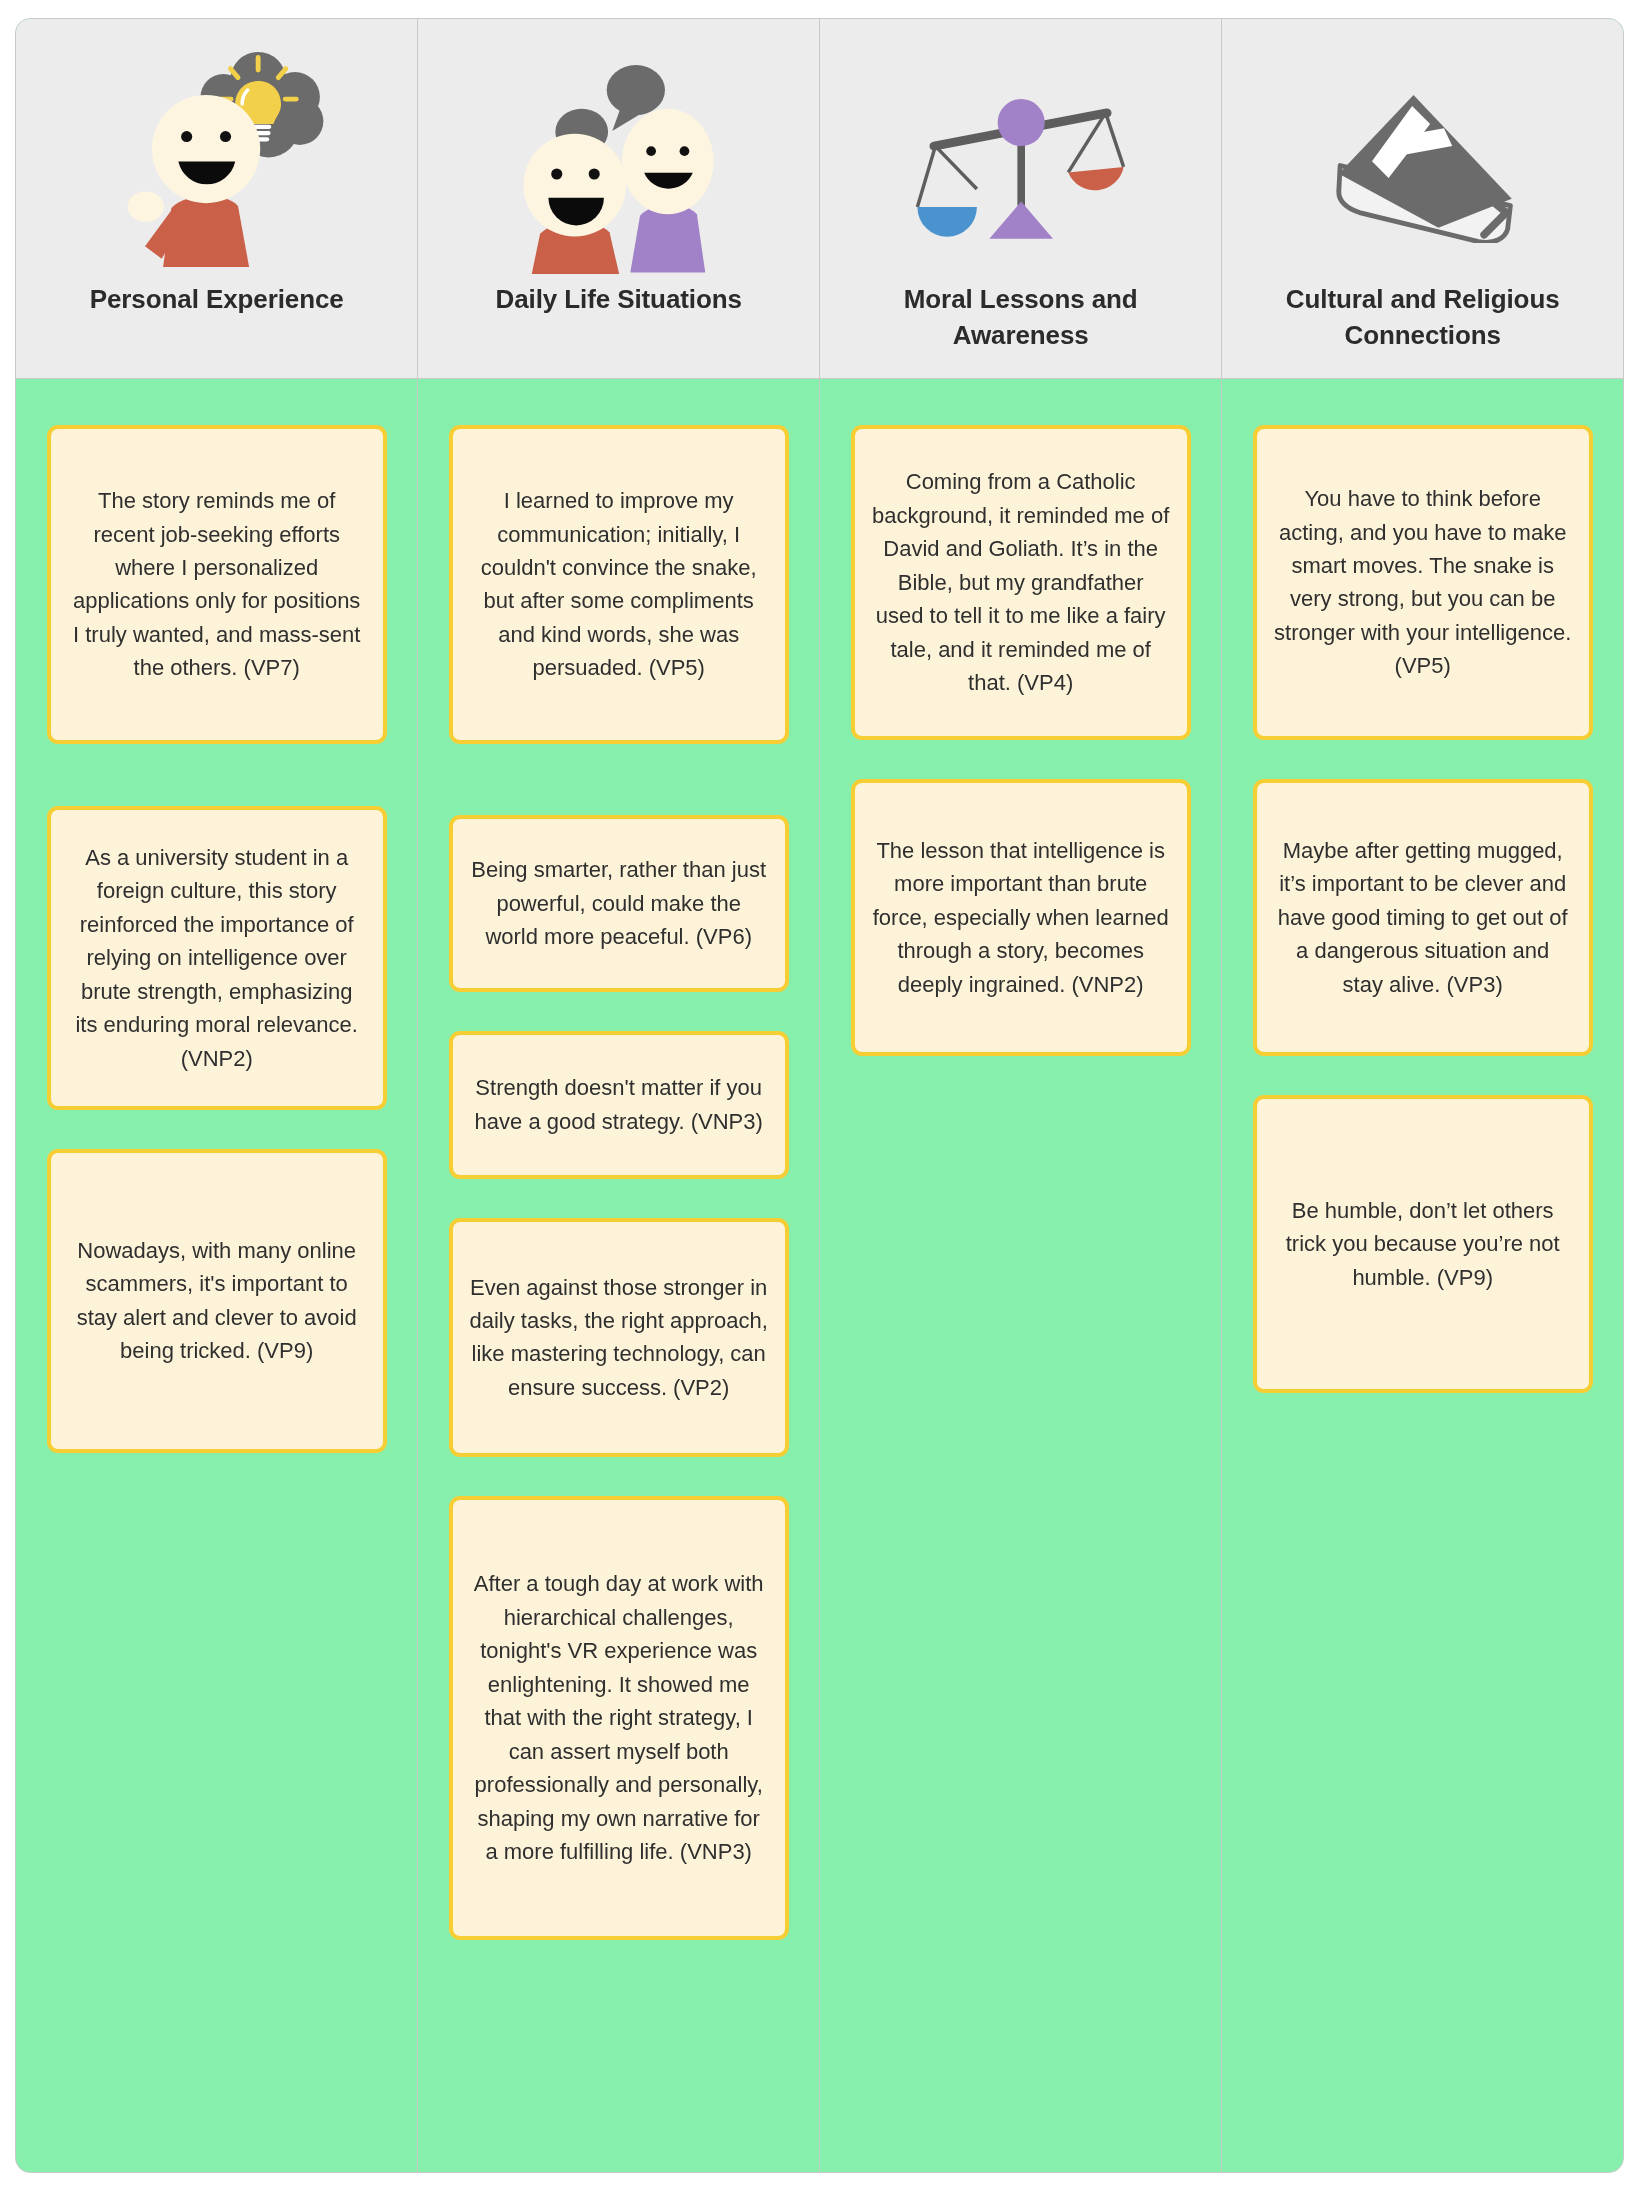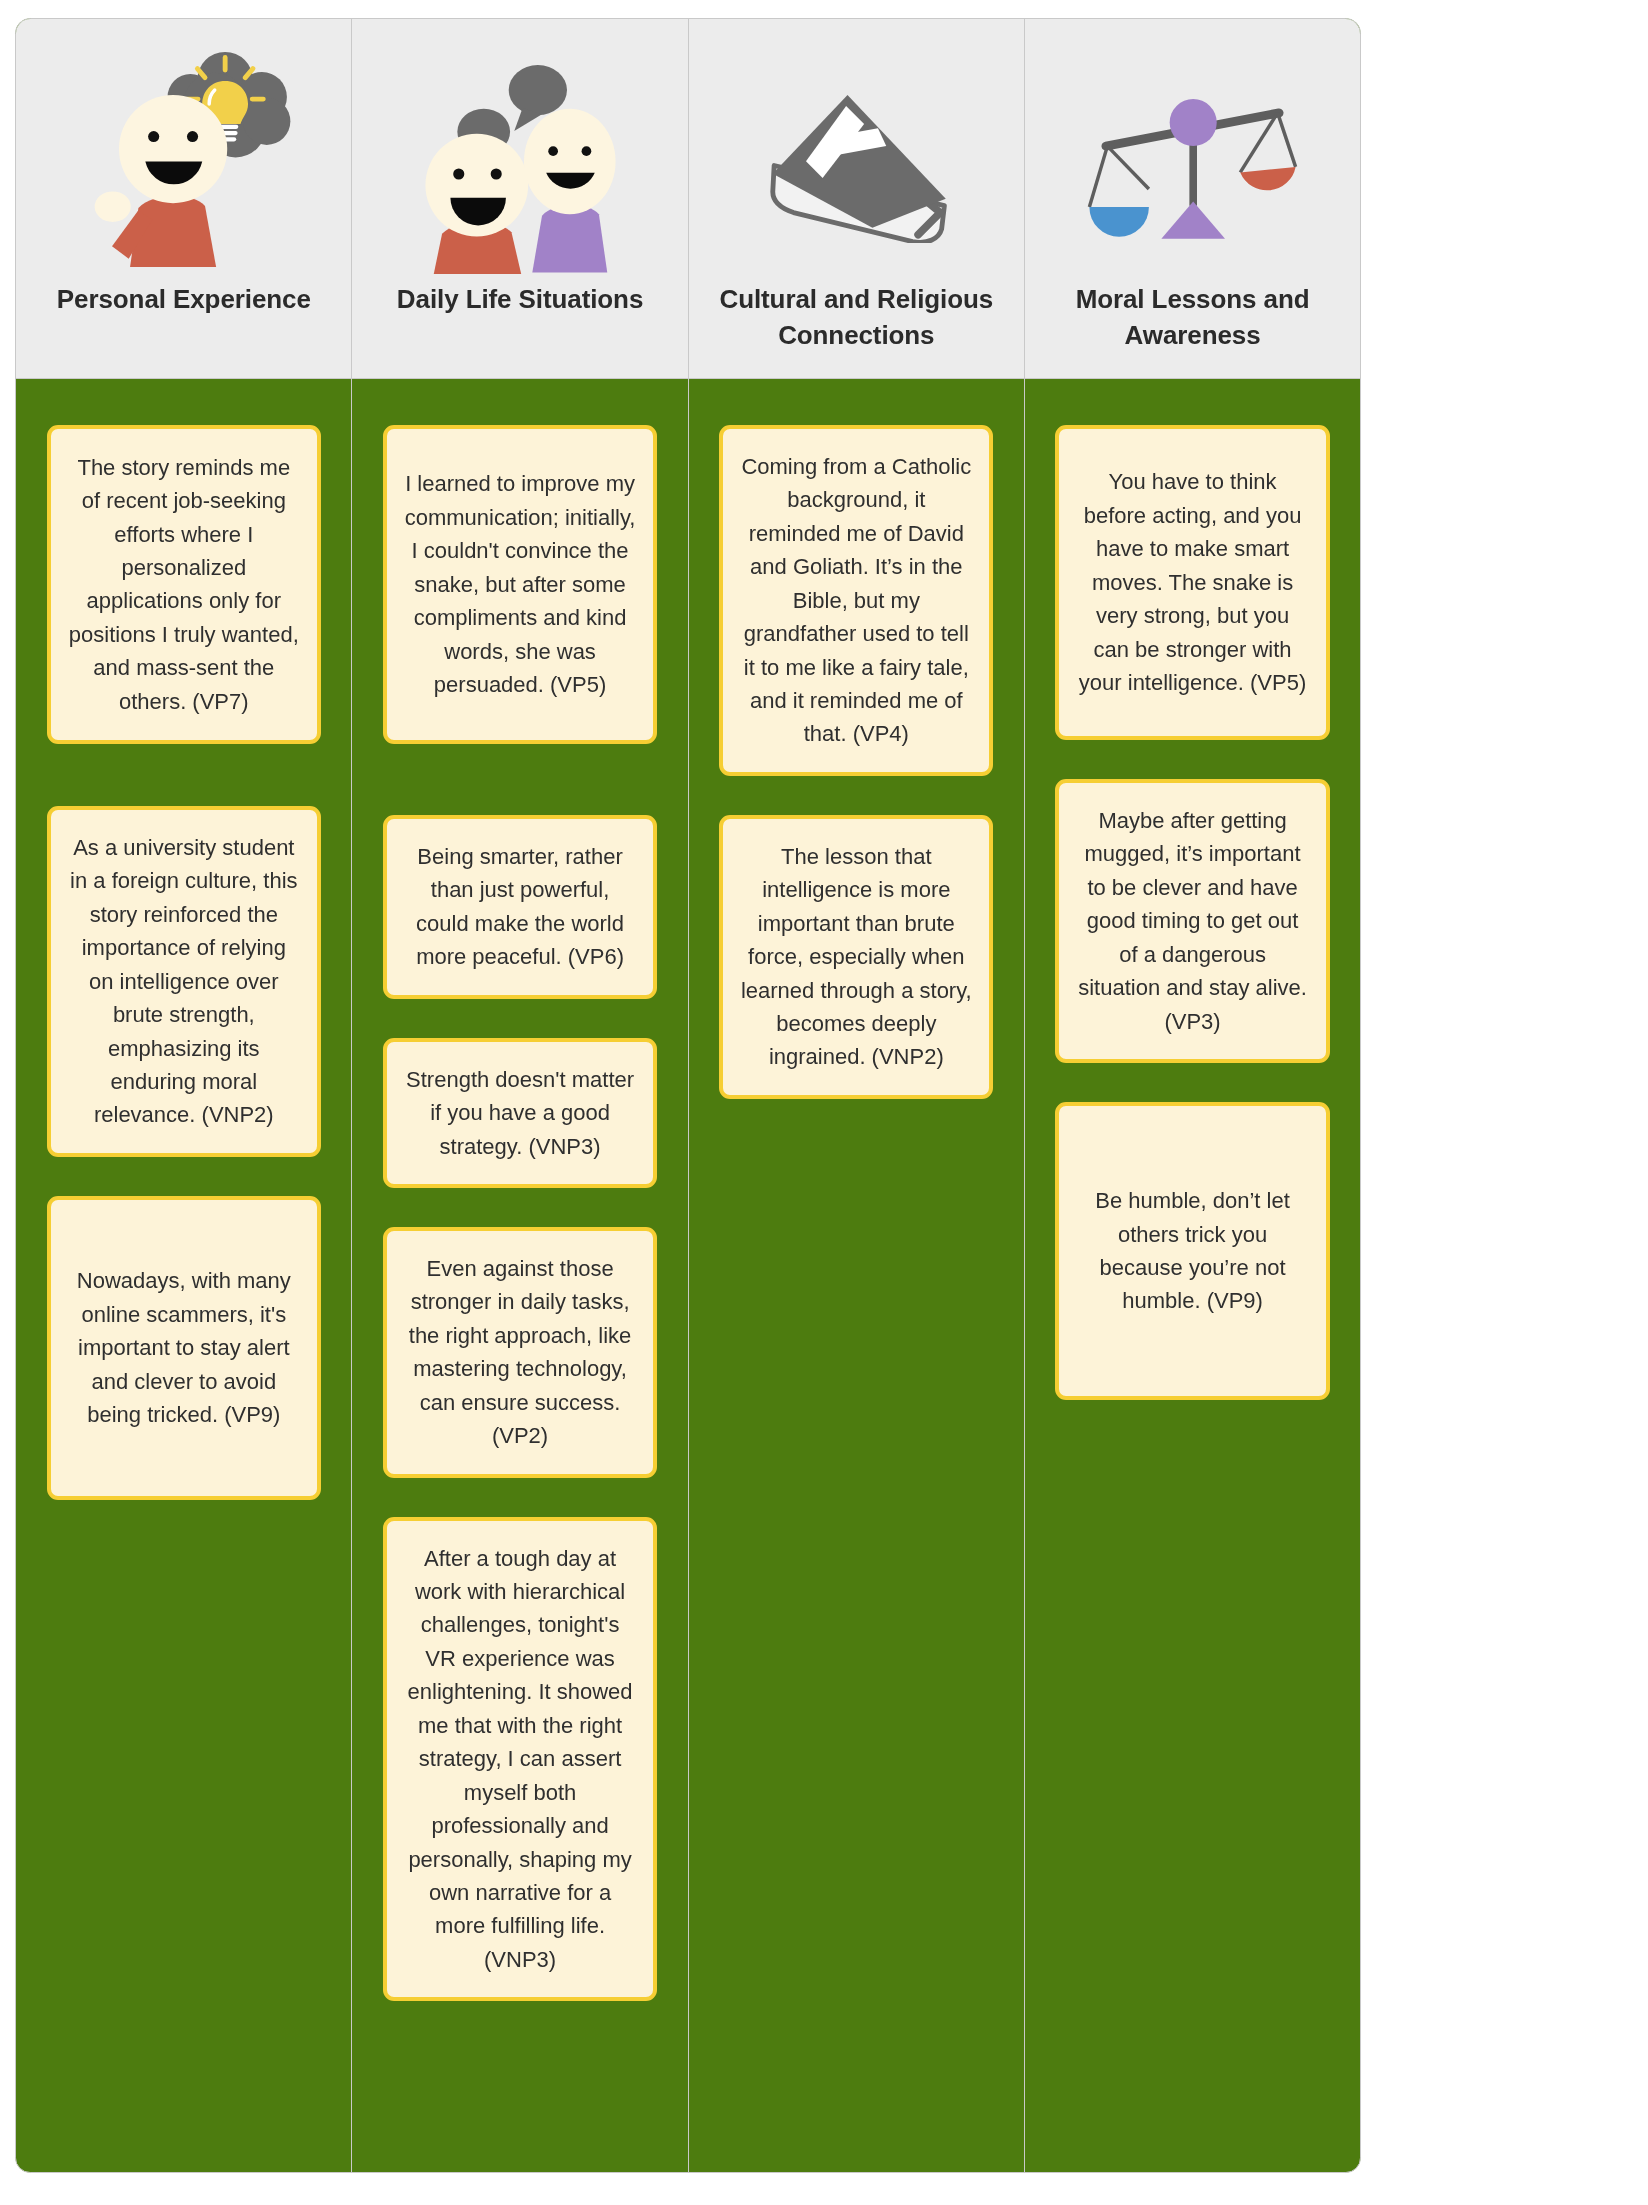--- a/index.html
+++ b/index.html
@@ -11,26 +11,26 @@
     width: 1648px;
     height: 2205px;
     font-family: "Liberation Sans", sans-serif;
     -webkit-font-smoothing: antialiased;
   }
 
   .board {
     position: absolute;
     left: 15.2px;
     top: 18px;
-    width: 1346px;
+    width: 1609px;
     height: 2155px;
     box-sizing: border-box;
     border: 1.4px solid #c9c9c9;
     border-radius: 15.2px;
-    background: #4d7c0f;
+    background: #86efac;
     overflow: hidden;
     display: flex;
     flex-direction: column;
   }
 
   .header-row {
     display: flex;
     background: #ececec;
     border-bottom: 1.4px solid #c9c9c9;
     flex: 0 0 auto;
@@ -201,39 +201,20 @@
           <path d="M64 230 A40 40 0 0 0 144 230 Z" fill="#0b0b0b"></path>
         </svg>
       </div>
       <div class="header-title">Daily Life Situations</div>
     </div>
 
     <div class="header-cell">
       <div class="icon-wrap">
         <svg width="229" height="173" viewBox="0 0 330 250">
 
-          <path d="M46 138 L44 176 C44 190 56 200 74 206 L246 248 C268 252 284 244 288 230 L292 196 Z" fill="#f2f2f2" stroke="#6b6b6b" stroke-width="7" stroke-linejoin="round"></path>
-
-          <path d="M262 186 L286 206 L254 238" fill="none" stroke="#6b6b6b" stroke-width="11" stroke-linecap="round" stroke-linejoin="round"></path>
-
-          <path d="M44 150 L152 36 L294 186 L188 228 Z" fill="#6b6b6b"></path>
-
-          <g fill="#ffffff">
-            <path d="M150 52 L176 78 L116 156 L92 132 Z"></path>
-            <path d="M120 98 L196 84 L208 110 L131 124 Z"></path>
-          </g>
-        </svg>
-      </div>
-      <div class="header-title">Cultural and Religious Connections</div>
-    </div>
-
-    <div class="header-cell">
-      <div class="icon-wrap">
-        <svg width="229" height="173" viewBox="0 0 330 250">
-
           <line x1="40" y1="110" x2="290" y2="62" stroke="#5e5e5e" stroke-width="13" stroke-linecap="round"></line>
 
           <line x1="166" y1="82" x2="166" y2="196" stroke="#5e5e5e" stroke-width="11"></line>
 
           <path d="M166 190 L212 244 L120 244 Z" fill="#a182c8"></path>
 
           <circle cx="166" cy="76" r="34" fill="#a182c8"></circle>
 
           <line x1="42" y1="110" x2="16" y2="198" stroke="#5e5e5e" stroke-width="5"></line>
           <line x1="42" y1="110" x2="102" y2="172" stroke="#5e5e5e" stroke-width="5"></line>
@@ -242,20 +223,39 @@
 
           <line x1="288" y1="62" x2="234" y2="148" stroke="#5e5e5e" stroke-width="5"></line>
           <line x1="288" y1="62" x2="314" y2="140" stroke="#5e5e5e" stroke-width="5"></line>
 
           <path d="M234 148 A42 42 0 0 0 314 140 Z" fill="#cb6049"></path>
         </svg>
       </div>
       <div class="header-title">Moral Lessons and Awareness</div>
     </div>
 
+    <div class="header-cell">
+      <div class="icon-wrap">
+        <svg width="229" height="173" viewBox="0 0 330 250">
+
+          <path d="M46 138 L44 176 C44 190 56 200 74 206 L246 248 C268 252 284 244 288 230 L292 196 Z" fill="#f2f2f2" stroke="#6b6b6b" stroke-width="7" stroke-linejoin="round"></path>
+
+          <path d="M262 186 L286 206 L254 238" fill="none" stroke="#6b6b6b" stroke-width="11" stroke-linecap="round" stroke-linejoin="round"></path>
+
+          <path d="M44 150 L152 36 L294 186 L188 228 Z" fill="#6b6b6b"></path>
+
+          <g fill="#ffffff">
+            <path d="M150 52 L176 78 L116 156 L92 132 Z"></path>
+            <path d="M120 98 L196 84 L208 110 L131 124 Z"></path>
+          </g>
+        </svg>
+      </div>
+      <div class="header-title">Cultural and Religious Connections</div>
+    </div>
+
   </div>
 
   <div class="body-row">
 
     <div class="body-cell col1">
       <div class="note-card">
           <span class="note-text">The story reminds me of recent job-seeking efforts where I personalized applications only for positions I truly wanted, and mass-sent the others. (VP7)</span>
         </div>
       <div class="note-card">
           <span class="note-text">As a university student in a foreign culture, this story reinforced the importance of relying on intelligence over brute strength, emphasizing its enduring moral relevance. (VNP2)</span>

